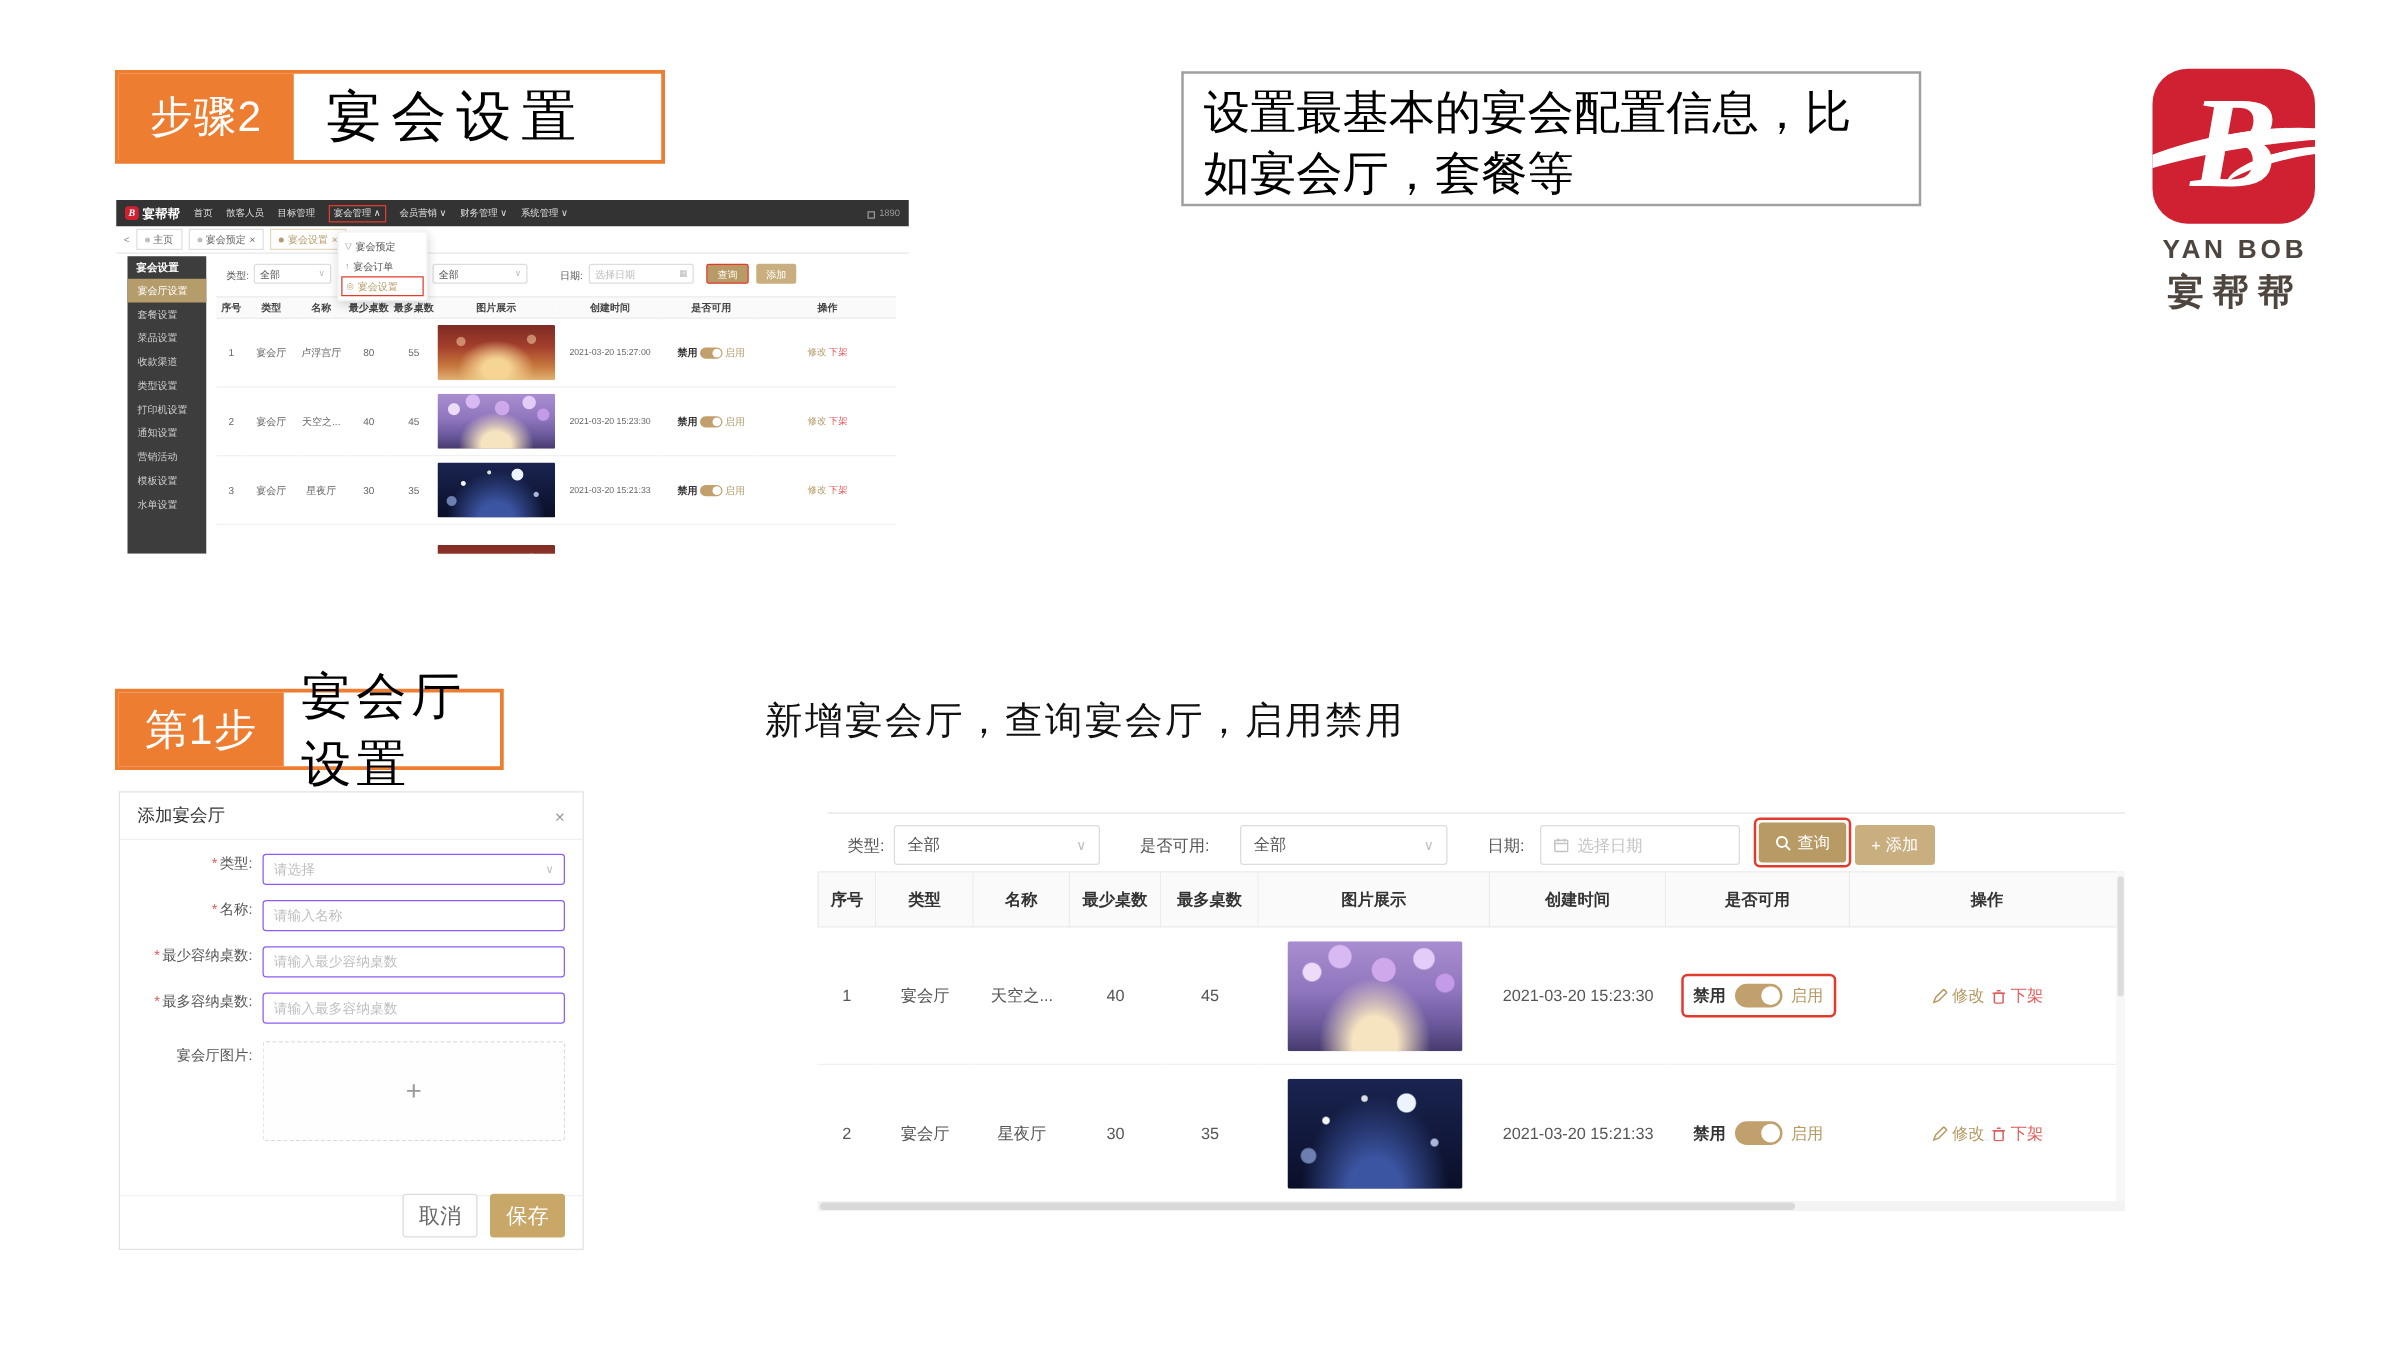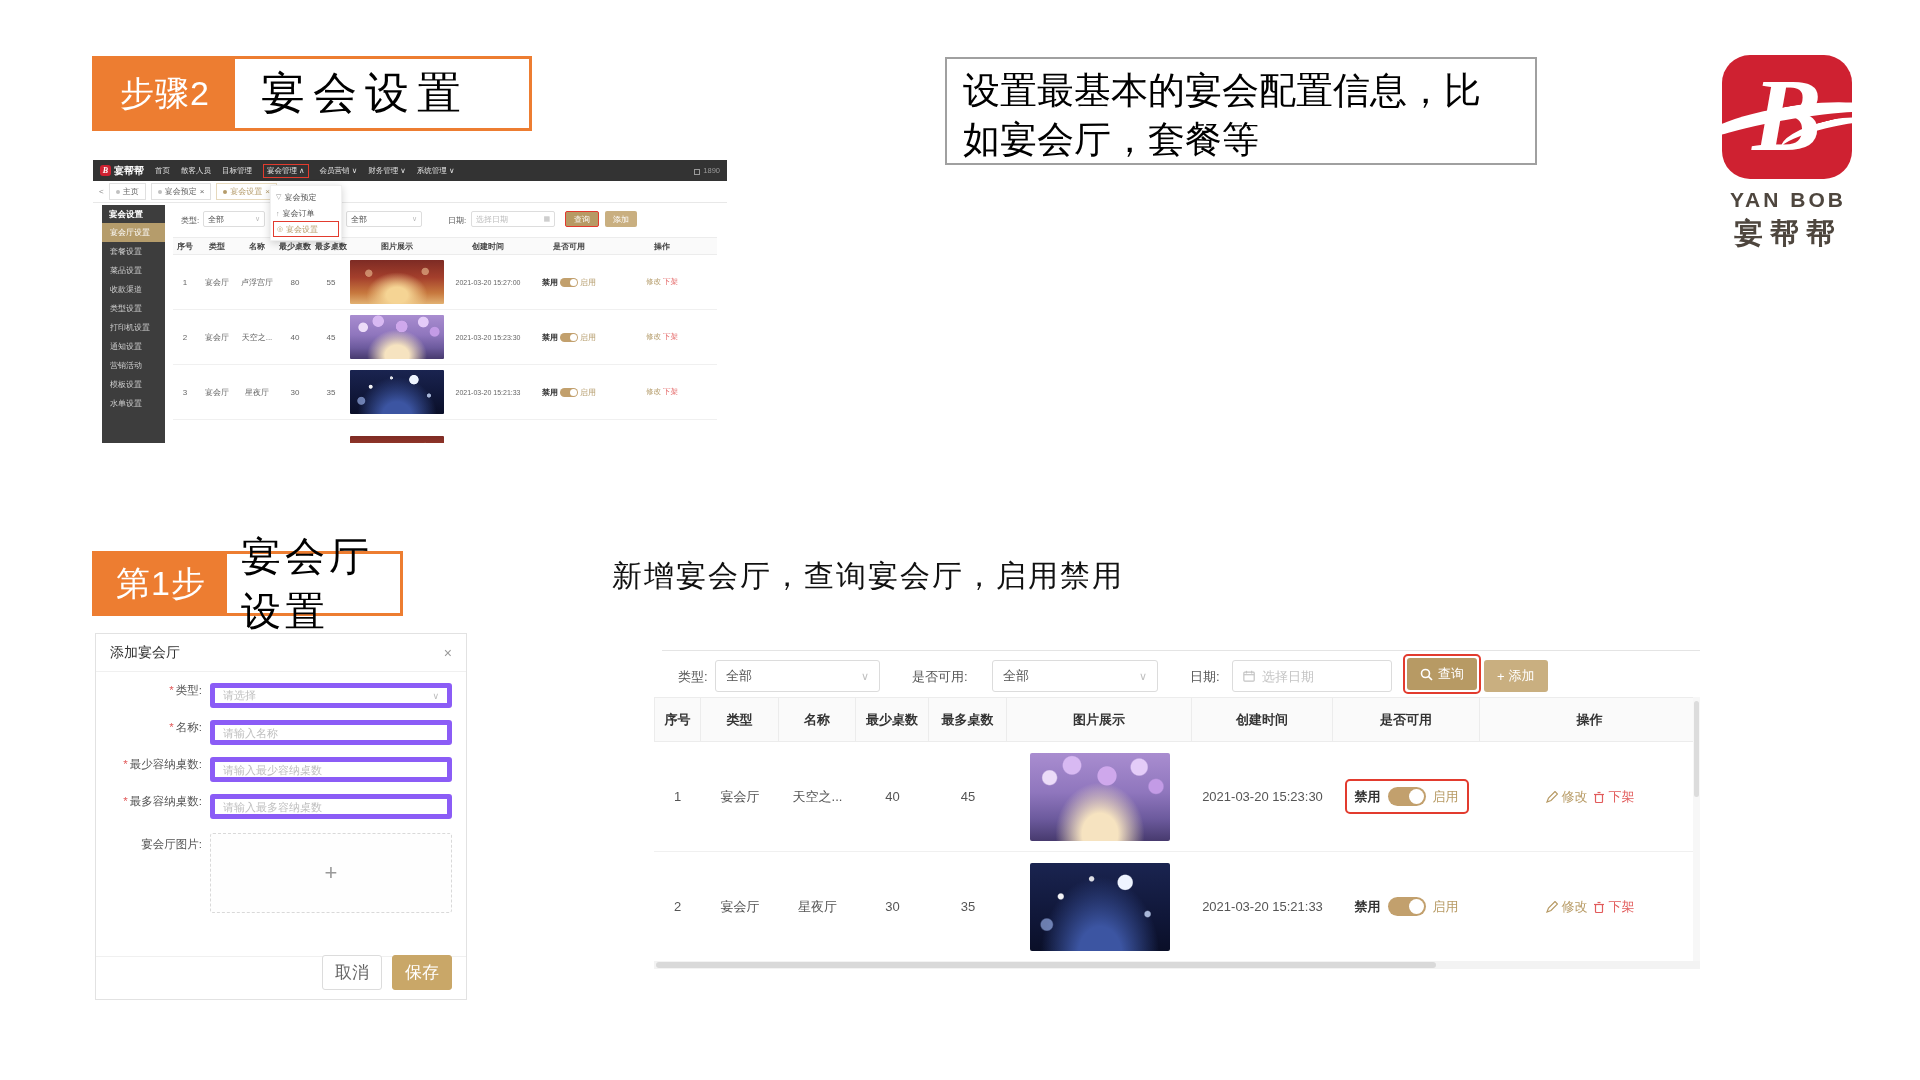--- a/index.html
+++ b/index.html
@@ -88,21 +88,21 @@
 
   
   #dialog { left:95px; top:633px; width:372px; height:367px; background:#fff; border:1px solid #e2e2e2; }
   .d-head { display:flex; justify-content:space-between; align-items:center; padding:10px 14px 9px; }
   .d-title { font-size:14px; color:#333; }
   .d-close { color:#999; font-size:14px; cursor:pointer; }
   .d-div { border-top:1px solid #f0f0f0; }
   .d-row { display:flex; align-items:flex-start; margin:11px 14px 12px; }
   .d-label { width:100px; text-align:right; font-size:11.5px; color:#555; padding-right:8px; white-space:nowrap; }
   .d-star { color:#e25b5b; margin-right:2px; }
-  .d-field { flex:1; height:25px; border:5px solid #8b5cf6; border-radius:3px; display:flex;
+  .d-field { flex:1; height:25px; border:1px solid #8b5cf6; border-radius:3px; display:flex;
              align-items:center; padding:0 8px; background:#fff; }
   .d-field input { border:none; outline:none; width:100%; font-size:11px; color:#555; background:transparent; }
   .d-field input::placeholder { color:#bfbfbf; }
   .d-sel-text { color:#bfbfbf; font-size:11px; flex:1; }
   .d-chev { color:#bbb; font-size:9px; }
   .d-imgrow { display:flex; margin:14px 14px 0; }
   .d-upload { flex:1; height:80px; border:1px dashed #d9d9d9; border-radius:3px; display:flex;
               align-items:center; justify-content:center; color:#999; font-size:22px; background:#fefefe; }
   .d-footline { position:absolute; left:0; right:0; bottom:42px; border-top:1px solid #f0f0f0; }
   .d-foot { position:absolute; right:14px; bottom:9px; display:flex; gap:10px; }

